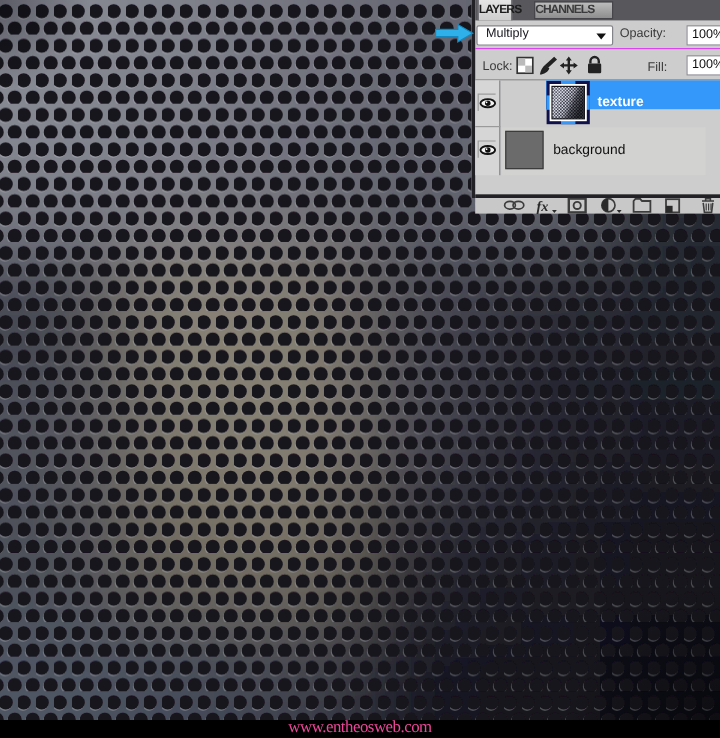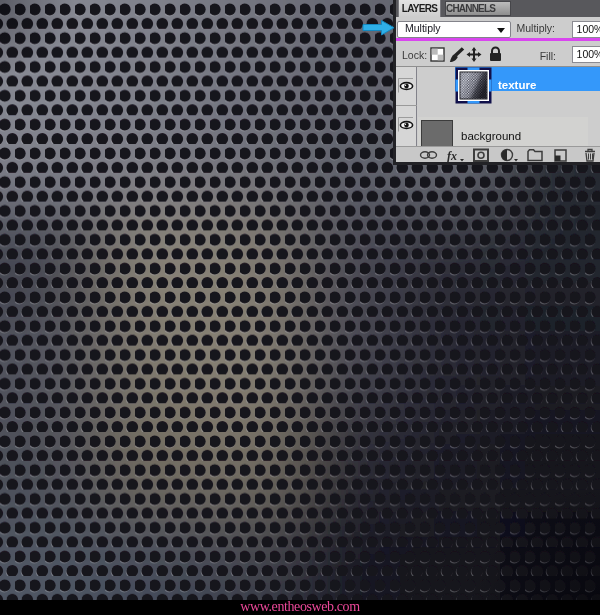--- a/index.html
+++ b/index.html
@@ -8,54 +8,54 @@
   #bg{position:absolute;left:0;top:0;}
   #footer{position:absolute;left:0;top:600px;width:600px;height:15px;background:#000;
           color:#ec4899;text-align:center;font-family:"Liberation Serif",serif;
           font-size:14px;line-height:14.5px;letter-spacing:-0.4px;}
   
   #panel{position:absolute;left:393px;top:0;width:207px;height:165px;
          background:#cdcdcd;border-left:3px solid #222226;box-sizing:border-box;
          font-size:10.5px;color:#333;}
   #panel *{box-sizing:border-box;}
   .tabbar{position:absolute;left:0;top:0;width:204px;height:17px;background:#58585c;}
-  .tab1{position:absolute;left:2px;top:0;width:43px;height:17px;
+  .tab1{position:absolute;left:2px;top:0;width:29px;height:17px;
         background:linear-gradient(#e4e4e4,#cdcdcd);
         border-left:1px solid #77777c;border-right:1px solid #77777c;
         color:#1c1c1c;font-weight:bold;font-size:10px;text-align:center;line-height:17px;letter-spacing:-0.7px;}
   .tab2{position:absolute;left:49px;top:1px;width:66px;height:15px;
         background:linear-gradient(#bcbcbc,#8e8e8e);
         border:1px solid #46464a;color:#3a3a3c;font-weight:bold;font-size:10px;
         text-align:left;line-height:14px;letter-spacing:-0.8px;}
   .blendrow{position:absolute;left:0;top:17px;width:204px;height:24px;
-            border-bottom:3px solid #d946ef;}
+            border-bottom:1px solid #d946ef;}
   .combo{position:absolute;left:1px;top:3.5px;width:114px;height:17px;background:#fff;
          border:1px solid #83838a;border-radius:2px;font-size:10.5px;color:#16161e;
          line-height:13px;padding-left:7px;}
   .combo .arr{position:absolute;right:5px;top:6px;width:0;height:0;
               border-left:4.5px solid transparent;border-right:4.5px solid transparent;
               border-top:5.5px solid #111;}
   .oplabel{position:absolute;right:45px;top:5px;font-size:10.5px;color:#3a3a3a;}
   .field{position:absolute;left:176px;top:3.5px;width:36px;height:17px;background:#fff;
          border:1px solid #8b8b92;font-size:10.5px;color:#101010;text-align:center;
          line-height:14px;}
   .lockrow{position:absolute;left:0;top:42px;width:204px;height:25px;
            border-bottom:1px solid #8f8f8f;}
   .locklabel{position:absolute;left:6px;top:7px;font-size:10.5px;color:#3a3a3a;}
   .filllabel{position:absolute;right:44px;top:8px;font-size:10.5px;color:#3a3a3a;padding-left:47px;}
   .lockrow .field{top:4px;}
   .layers{position:absolute;left:0;top:67px;width:204px;height:79px;}
   .eyecol{position:absolute;left:0;top:0;width:21px;height:79px;background:#d6d6d6;
           border-right:1px solid #82828a;}
   .row1{position:absolute;left:22px;top:0;width:182px;height:24px;background:#3498fa;margin-left:37px;}
-  .row2{position:absolute;left:22px;top:38.5px;width:170px;height:40px;background:#d2d2d0;margin-top:11px;}
+  .row2{position:absolute;left:22px;top:38.5px;width:170px;height:40px;background:#d2d2d0;}
   .eyesep{position:absolute;left:0;top:37.5px;width:21px;height:1px;background:#9a9a9a;}
   .name1{position:absolute;left:43px;top:12px;color:#fff;font-weight:bold;font-size:11.5px;}
   .name2{position:absolute;left:43px;top:13px;color:#111;font-size:11.5px;}
-  .botbar{position:absolute;left:0;top:146px;width:204px;height:16px;background:#c8c8c8;
+  .botbar{position:absolute;left:0;top:162px;width:204px;height:16px;background:#c8c8c8;
           border-top:1px solid #9a9a9a;}
   .botborder{position:absolute;left:0;top:162px;width:204px;height:3px;background:#222226;}
   #arrow{position:absolute;left:360px;top:18px;}
 </style>
 </head>
 <body>
 <svg id="bg" width="600" height="615">
   <defs>
     <linearGradient id="base" x1="0" y1="0" x2="0" y2="1">
       <stop offset="0" stop-color="#34343c"></stop>
@@ -192,21 +192,21 @@
   <rect width="600" height="615" fill="url(#brc)"></rect>
 </svg>
 
 <div id="panel">
   <div class="tabbar">
     <div class="tab1">LAYERS</div>
     <div class="tab2">CHANNELS</div>
   </div>
   <div class="blendrow">
     <div class="combo">Multiply<span class="arr"></span></div>
-    <div class="oplabel">Multiply:</div>
+    <div class="oplabel">Opacity:</div>
     <div class="field">100%</div>
   </div>
   <div class="lockrow">
     <div class="locklabel">Lock:</div>
     <svg width="110" height="20" style="position:absolute;left:30px;top:3px">
 
       <rect x="5" y="3" width="13" height="13" fill="#fff" stroke="#333" stroke-width="1.4"></rect>
       <rect x="5.7" y="3.7" width="6" height="6" fill="#bbb"></rect>
       <rect x="11.7" y="9.7" width="5.6" height="5.6" fill="#bbb"></rect>
 

